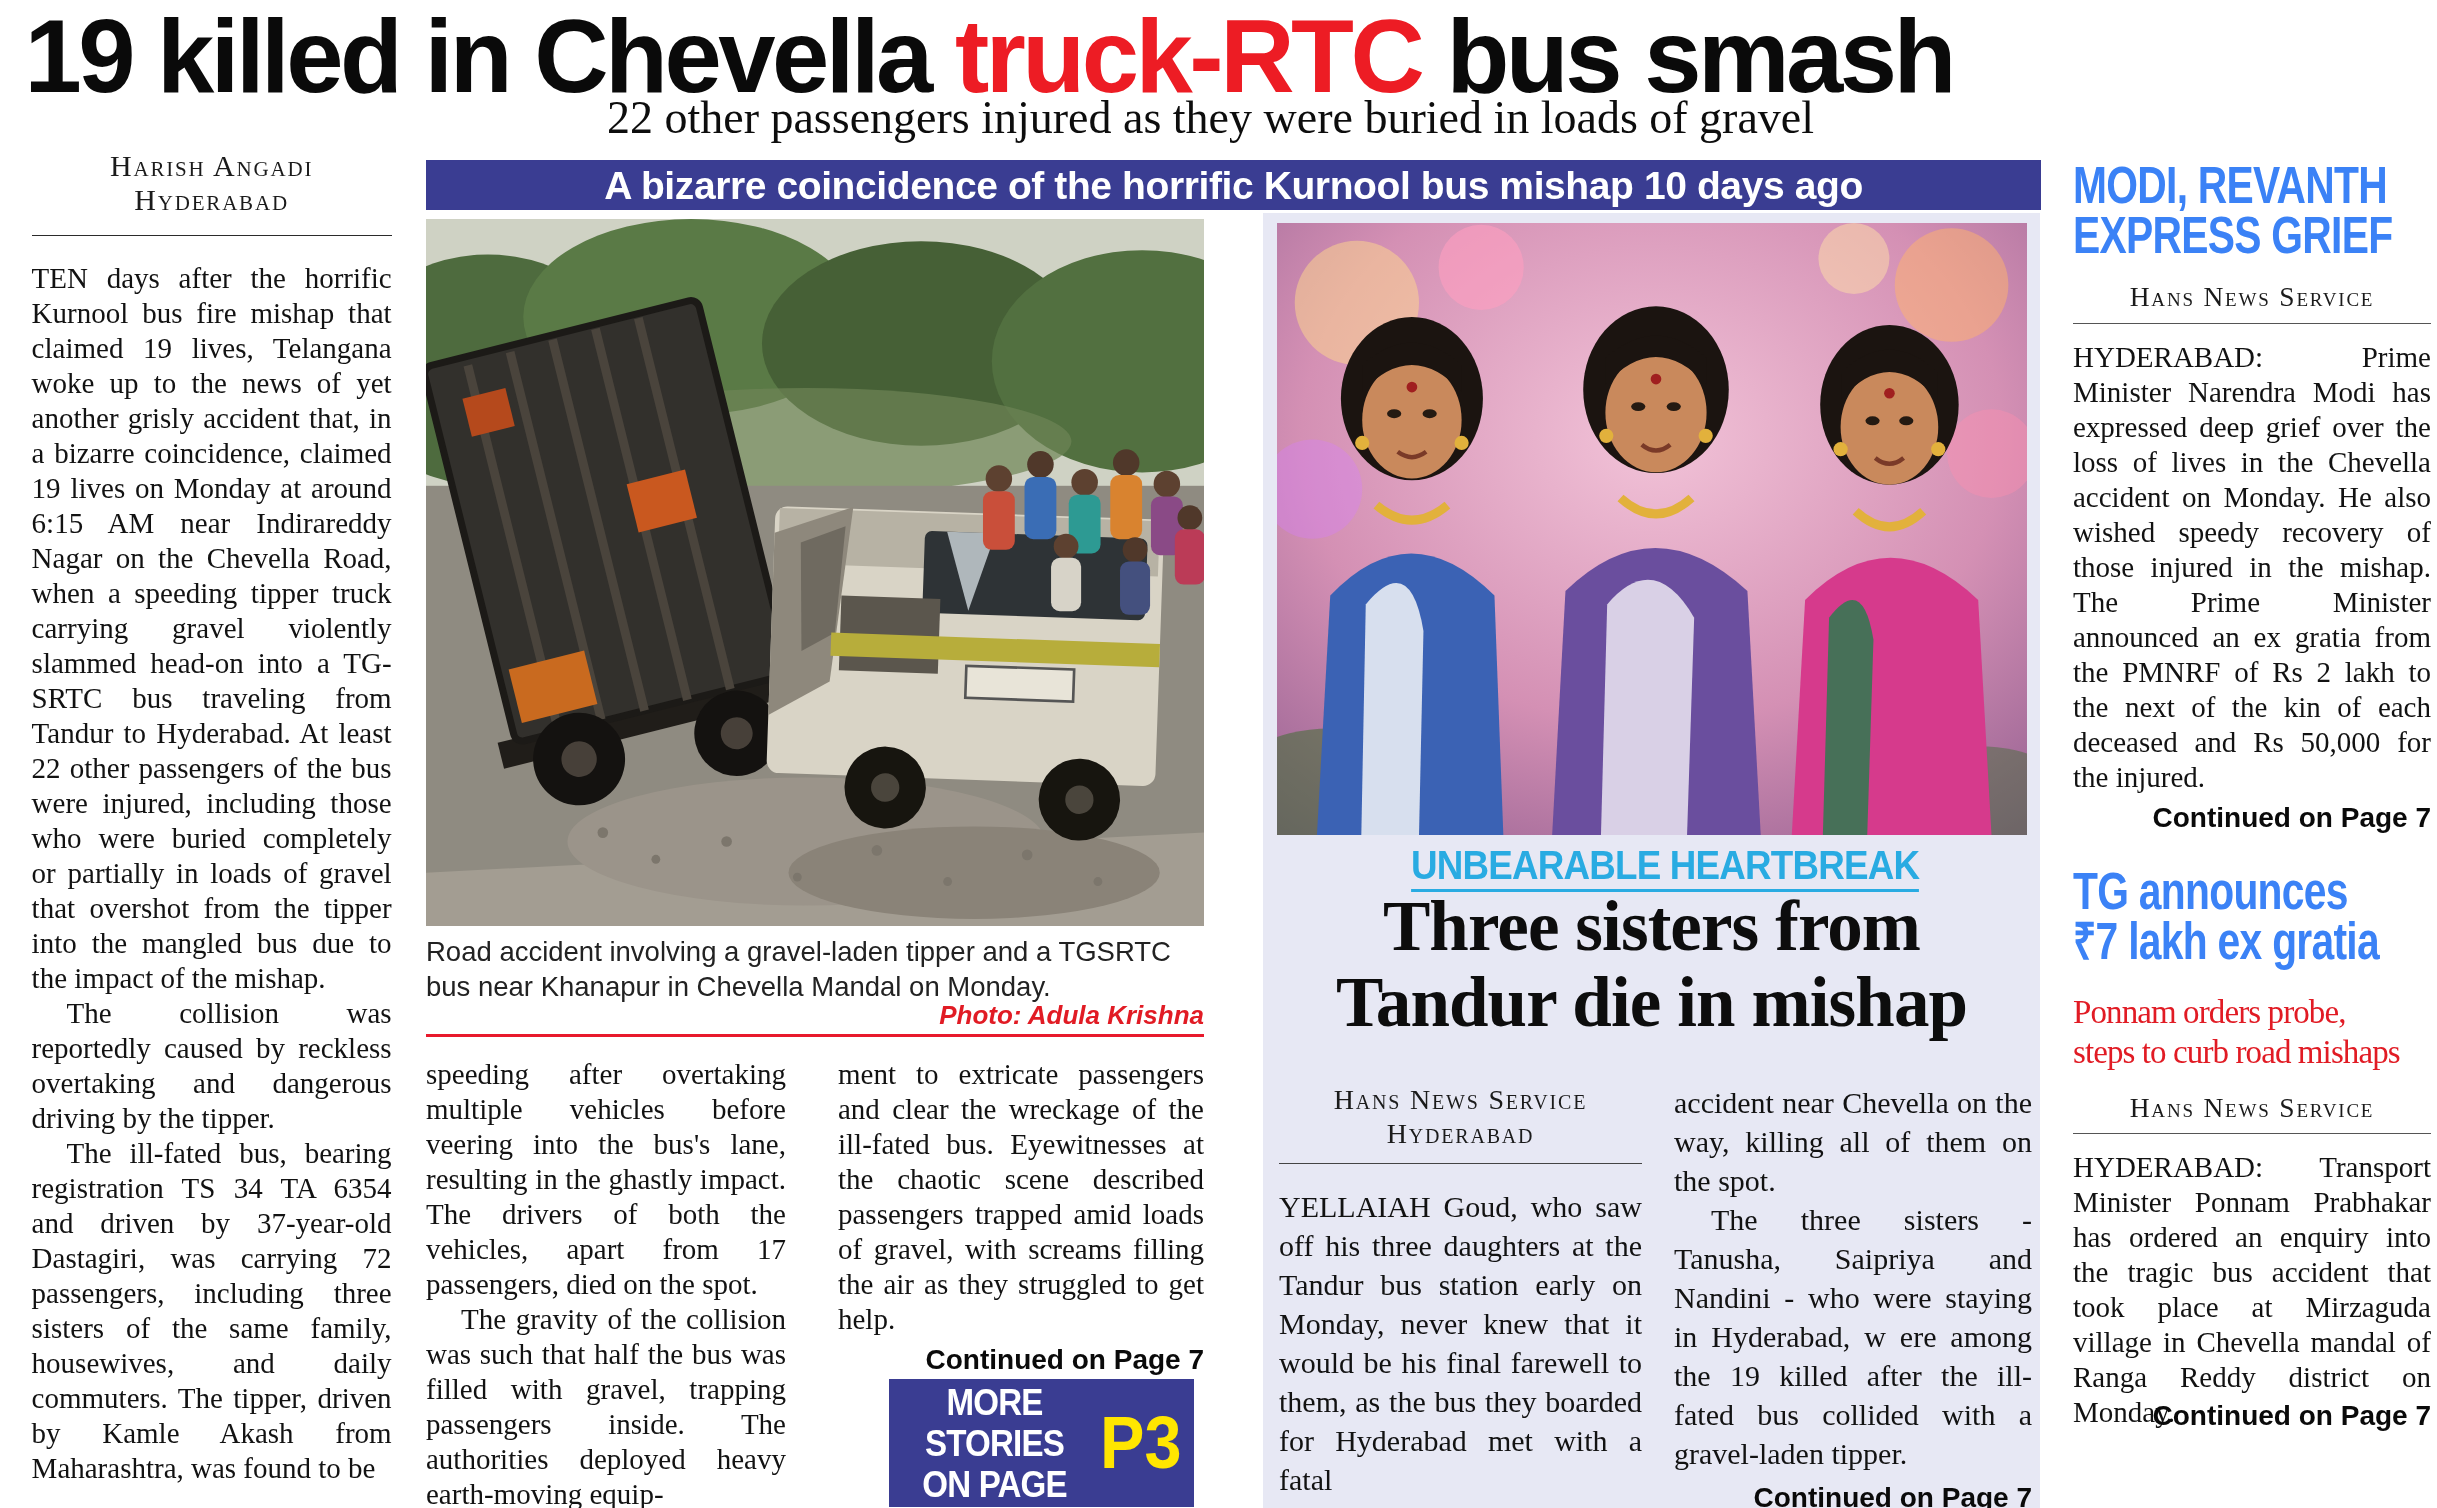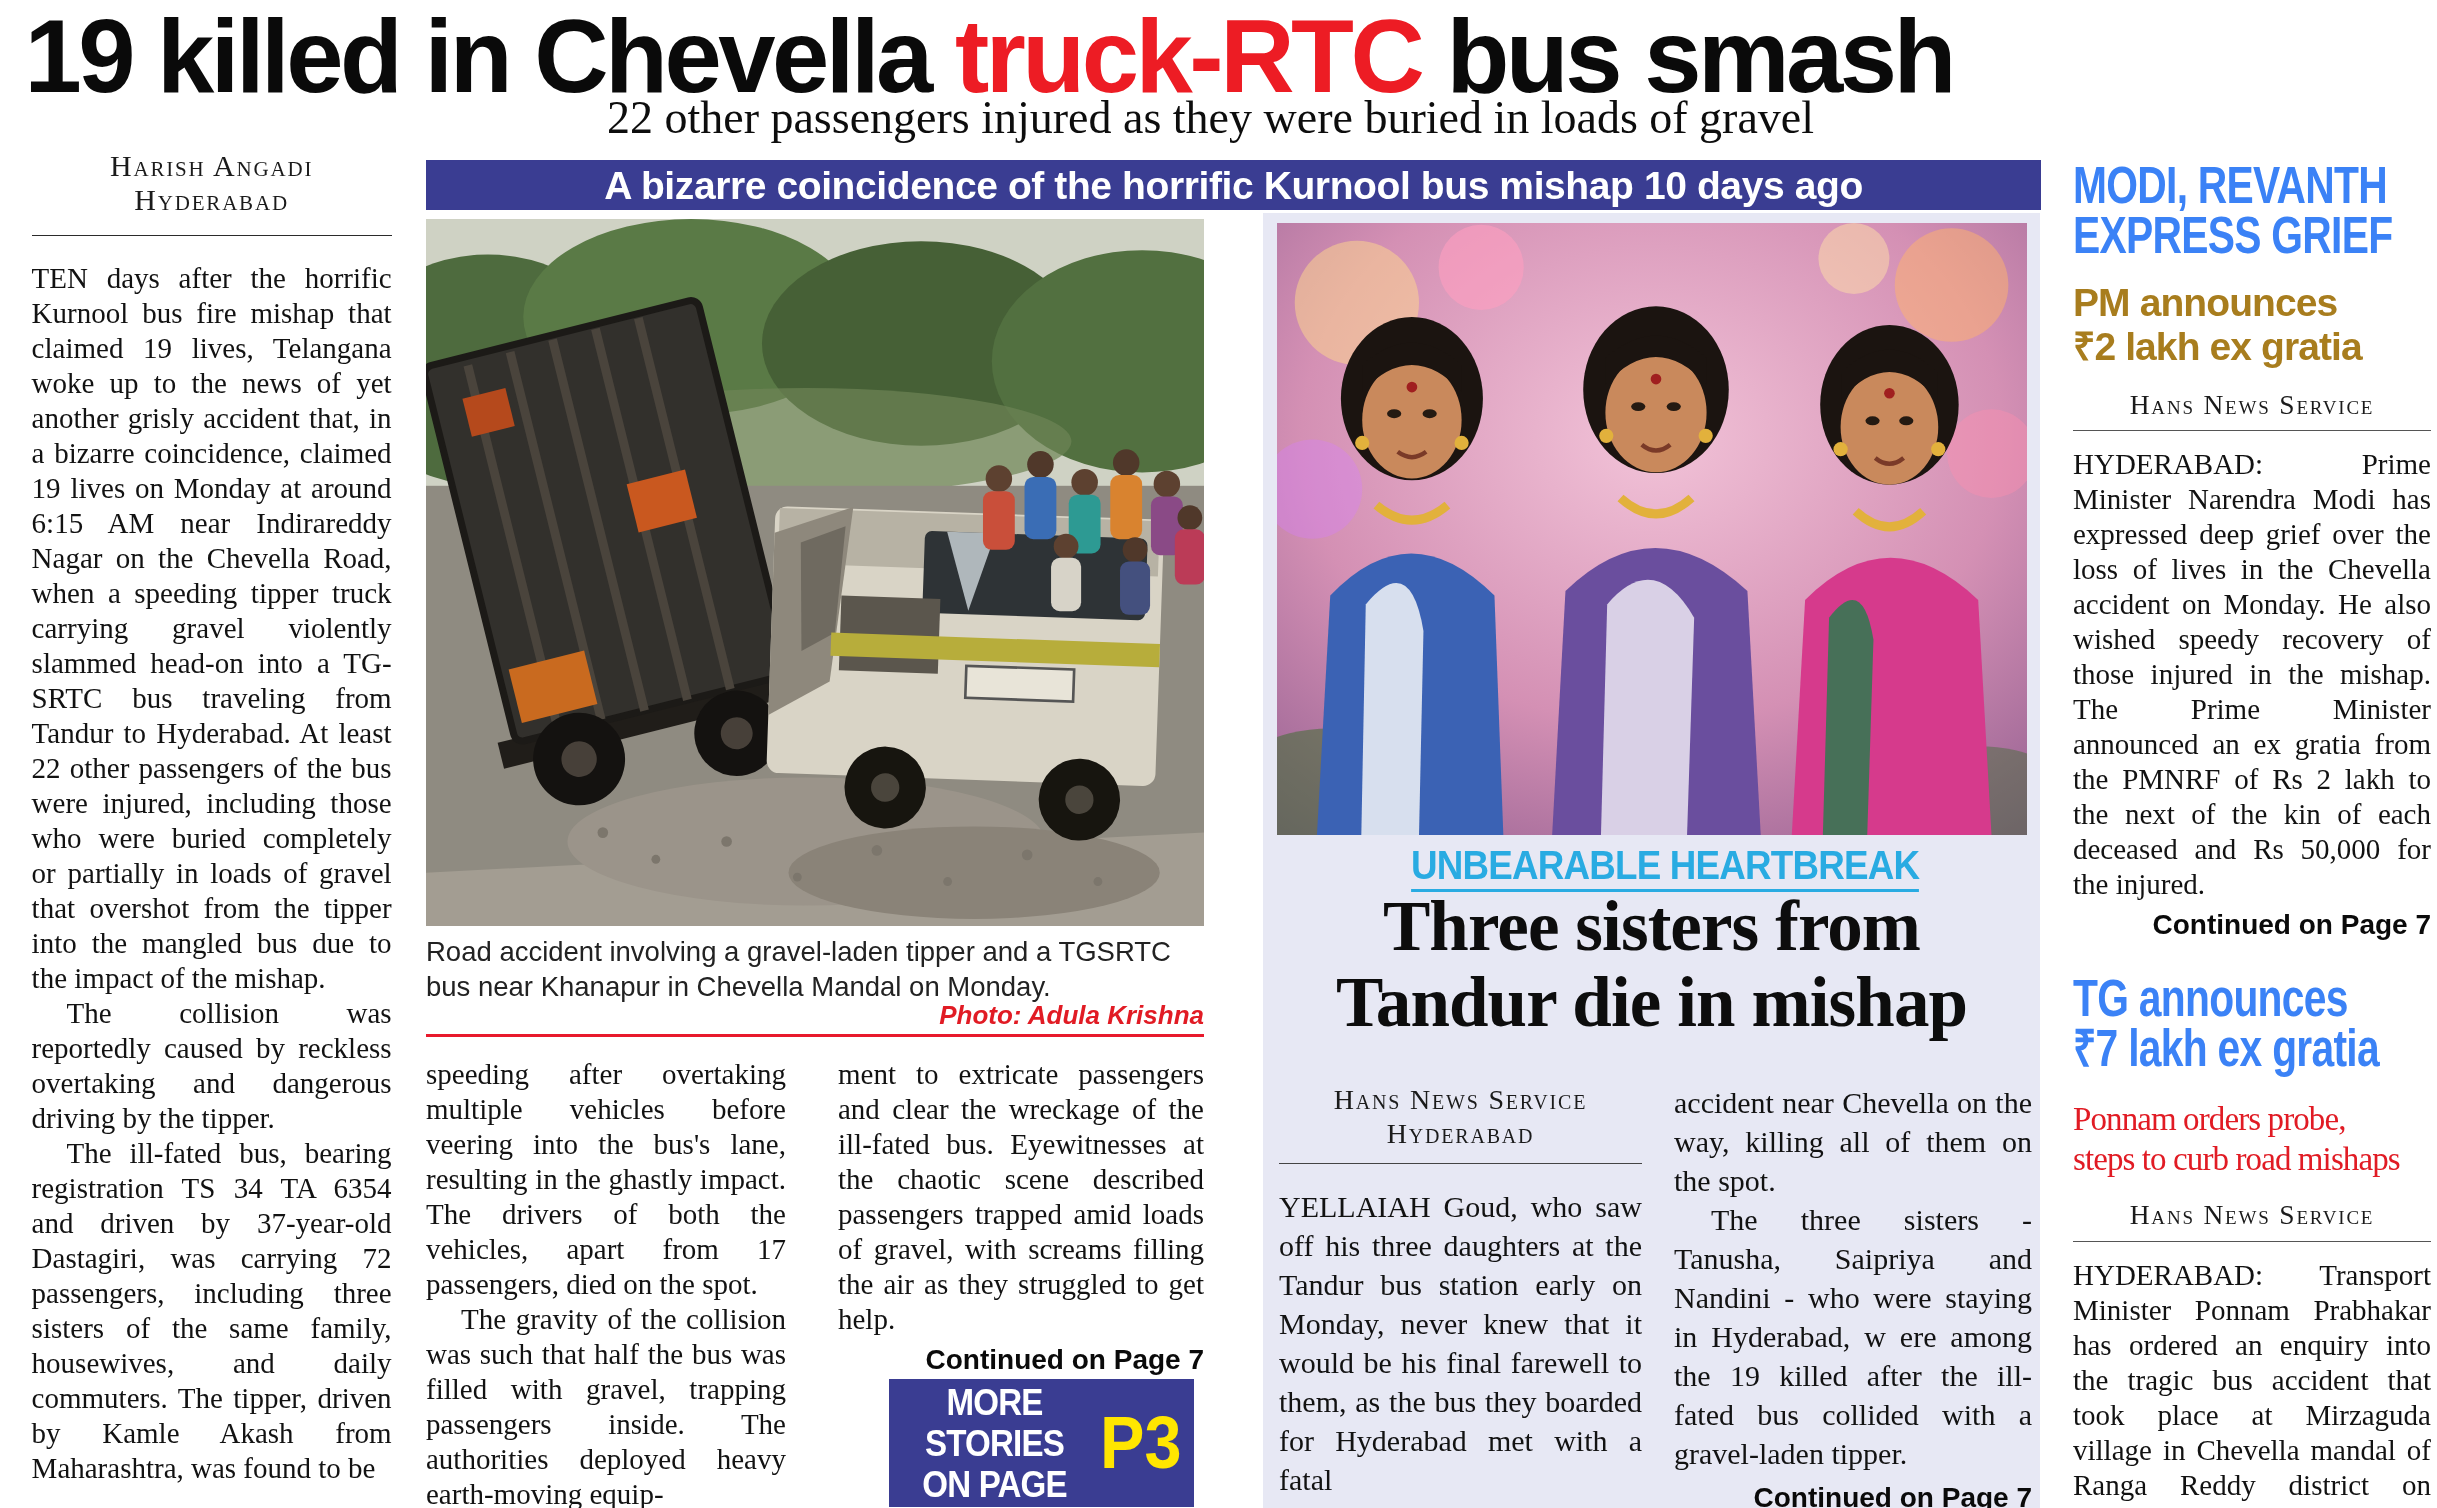--- a/index.html
+++ b/index.html
@@ -302,24 +302,20 @@
     <p class="noindent">accident near Chevella on the way, killing all of them on the spot.</p>
     <p>The three sisters - Tanusha, Saipriya and Nandini - who were staying in Hyderabad, w ere among the 19 killed after the ill-fated bus collided with a gravel-laden tipper.</p>
     <div class="continued">Continued on Page 7</div>
   </div>
 
   <div class="abs rightcol">
     <div class="rc-head">
       <div>MODI, REVANTH</div>
       <div>EXPRESS GRIEF</div>
     </div>
-    <div class="rc-sub">
-      <div>PM announces</div>
-      <div>₹2 lakh ex gratia</div>
-    </div>
     <div class="rc-byline">Hans News Service</div>
     <div class="rc-body body-text">
       <p class="noindent">HYDERABAD: Prime Minister Narendra Modi has expressed deep grief over the loss of lives in the Chevella accident on Monday. He also wished speedy recovery of those injured in the mishap. The Prime Minister announced an ex gratia from the PMNRF of Rs 2 lakh to the next of the kin of each deceased and Rs 50,000 for the injured.</p>
       <div class="continued">Continued on Page 7</div>
     </div>
 
     <div class="rc-head rc-head2">
       <div>TG announces</div>
       <div>₹7 lakh ex gratia</div>
     </div>

